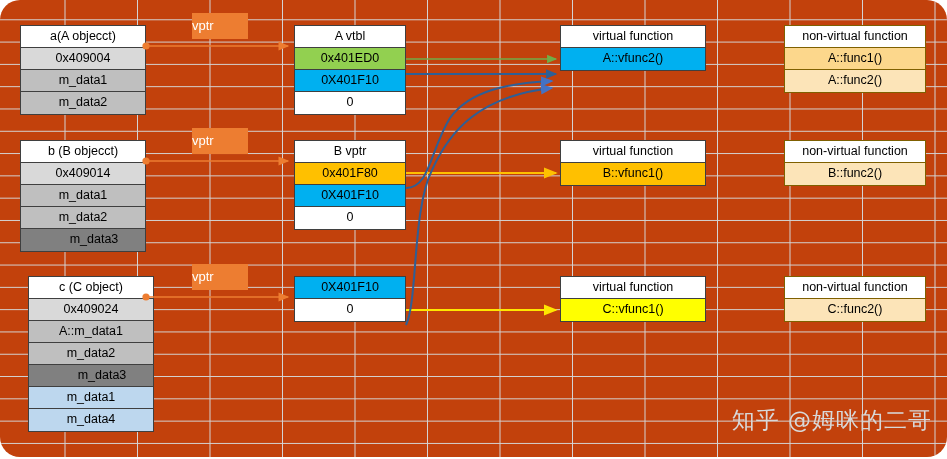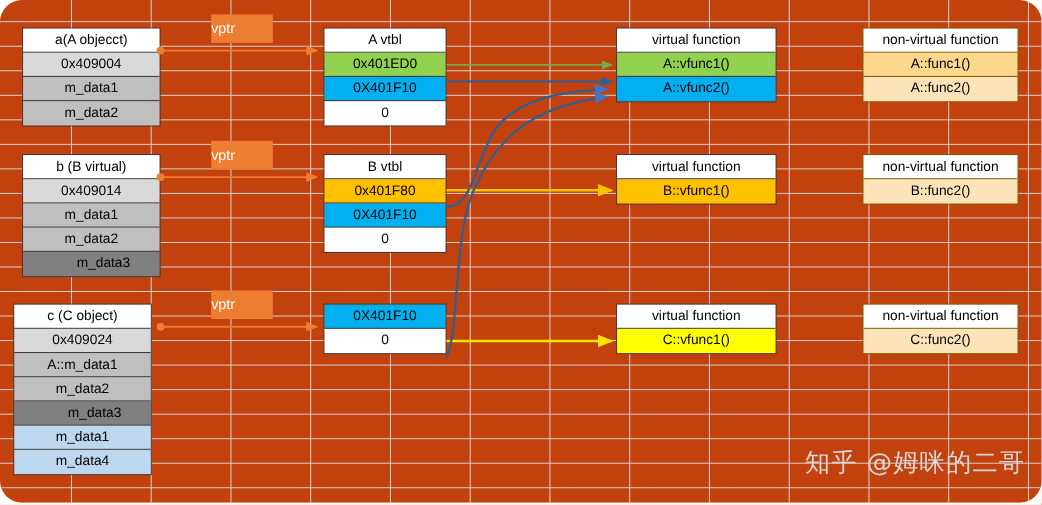--- a/index.html
+++ b/index.html
@@ -164,28 +164,28 @@
   </svg>
 
   <div class="box" style="left:20px; top:25px; width:126px;">
     <div class="cell hdr">a(A objecct)</div>
     <div class="cell gray-l">0x409004</div>
     <div class="cell gray-m">m_data1</div>
     <div class="cell gray-m last">m_data2</div>
   </div>
 
   <div class="box" style="left:20px; top:140px; width:126px;">
-    <div class="cell hdr">b (B virtual)</div>
+    <div class="cell hdr">b (B objecct)</div>
     <div class="cell gray-l">0x409014</div>
     <div class="cell gray-m">m_data1</div>
     <div class="cell gray-m">m_data2</div>
     <div class="cell gray-d last">m_data3</div>
   </div>
 
-  <div class="box" style="left:12px; top:276px; width:126px;">
+  <div class="box" style="left:28px; top:276px; width:126px;">
     <div class="cell hdr">c (C object)</div>
     <div class="cell gray-l">0x409024</div>
     <div class="cell gray-m">A::m_data1</div>
     <div class="cell gray-m">m_data2</div>
     <div class="cell gray-d">m_data3</div>
     <div class="cell blue-l">m_data1</div>
     <div class="cell blue-l last">m_data4</div>
   </div>
 
   <div class="vptr" style="left:192px; top:13px;">vptr</div>
@@ -193,34 +193,33 @@
   <div class="vptr" style="left:192px; top:264px;">vptr</div>
 
   <div class="box" style="left:294px; top:25px; width:112px;">
     <div class="cell hdr">A vtbl</div>
     <div class="cell green">0x401ED0</div>
     <div class="cell cyan">0X401F10</div>
     <div class="cell zero last">0</div>
   </div>
 
   <div class="box" style="left:294px; top:140px; width:112px;">
-    <div class="cell hdr">B vtbl</div>
+    <div class="cell hdr">B vptr</div>
     <div class="cell amber">0x401F80</div>
     <div class="cell cyan">0X401F10</div>
     <div class="cell zero last">0</div>
   </div>
 
   <div class="box" style="left:294px; top:276px; width:112px;">
     <div class="cell cyan">0X401F10</div>
     <div class="cell zero last">0</div>
   </div>
 
   <div class="box" style="left:560px; top:25px; width:146px;">
     <div class="cell hdr">virtual function</div>
-    <div class="cell green">A::vfunc1()</div>
     <div class="cell cyan last">A::vfunc2()</div>
   </div>
 
   <div class="box" style="left:560px; top:140px; width:146px;">
     <div class="cell hdr">virtual function</div>
     <div class="cell amber last">B::vfunc1()</div>
   </div>
 
   <div class="box" style="left:560px; top:276px; width:146px;">
     <div class="cell hdr">virtual function</div>

